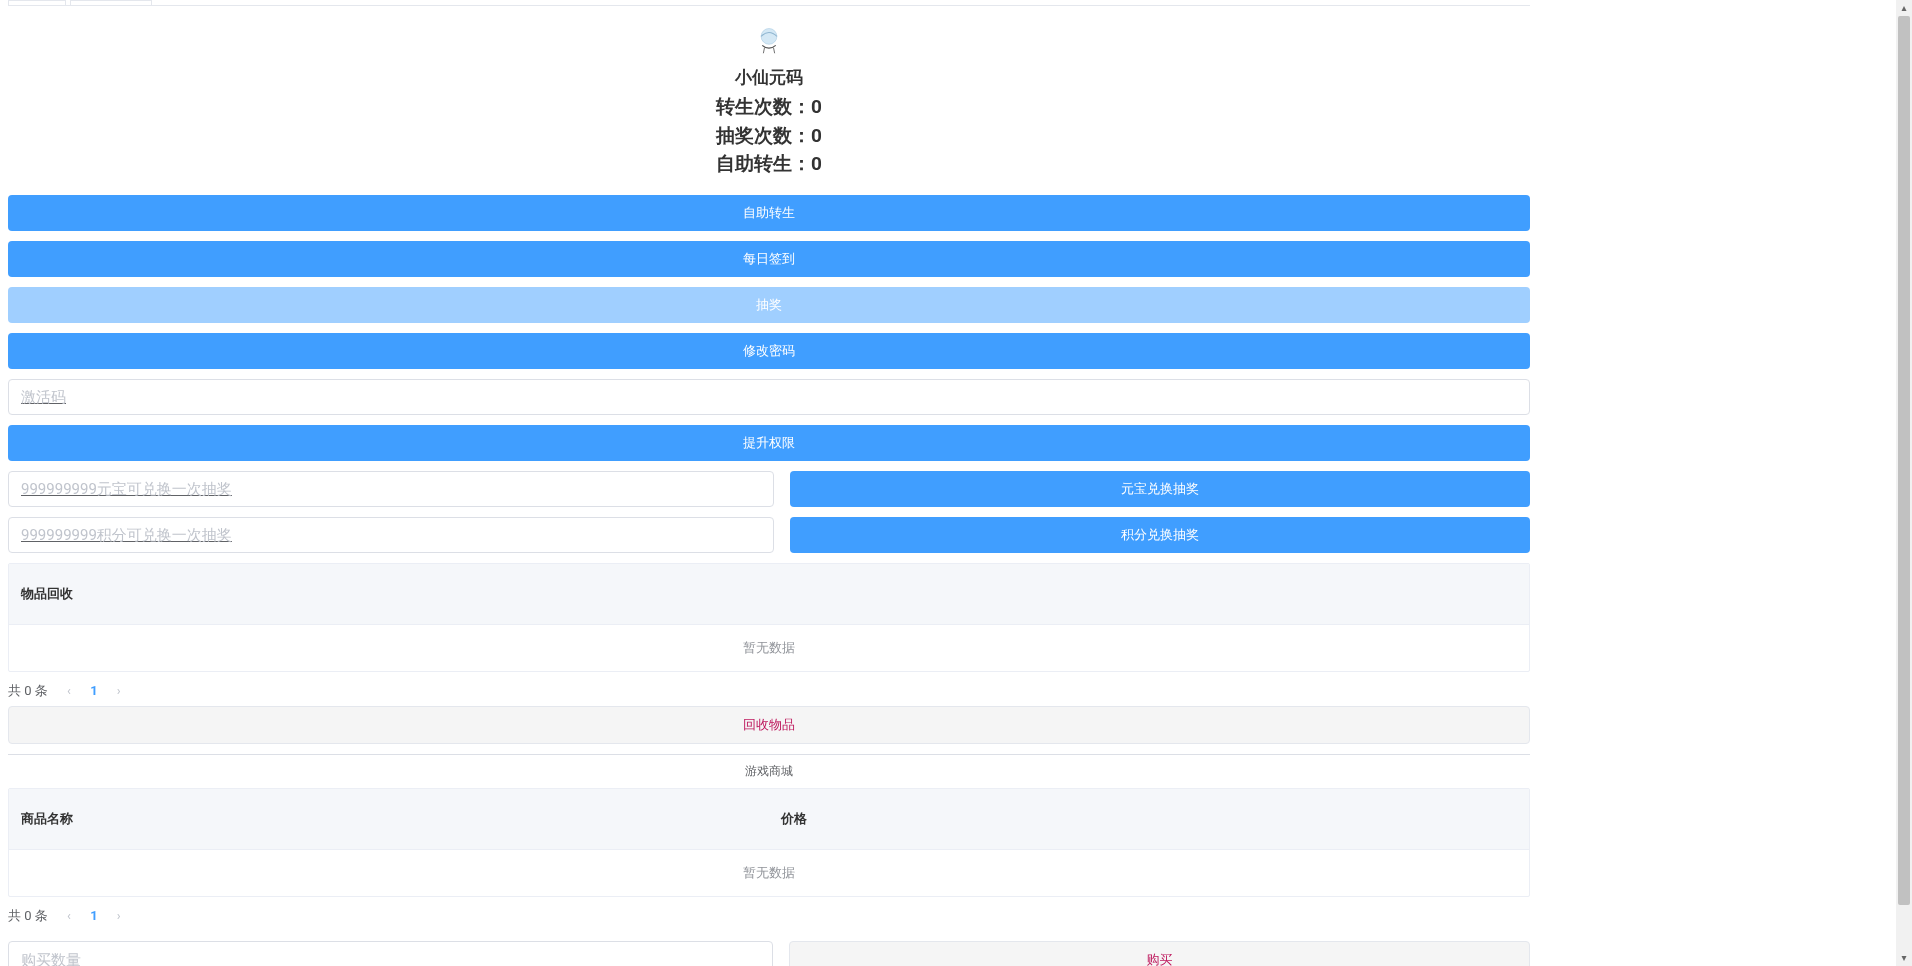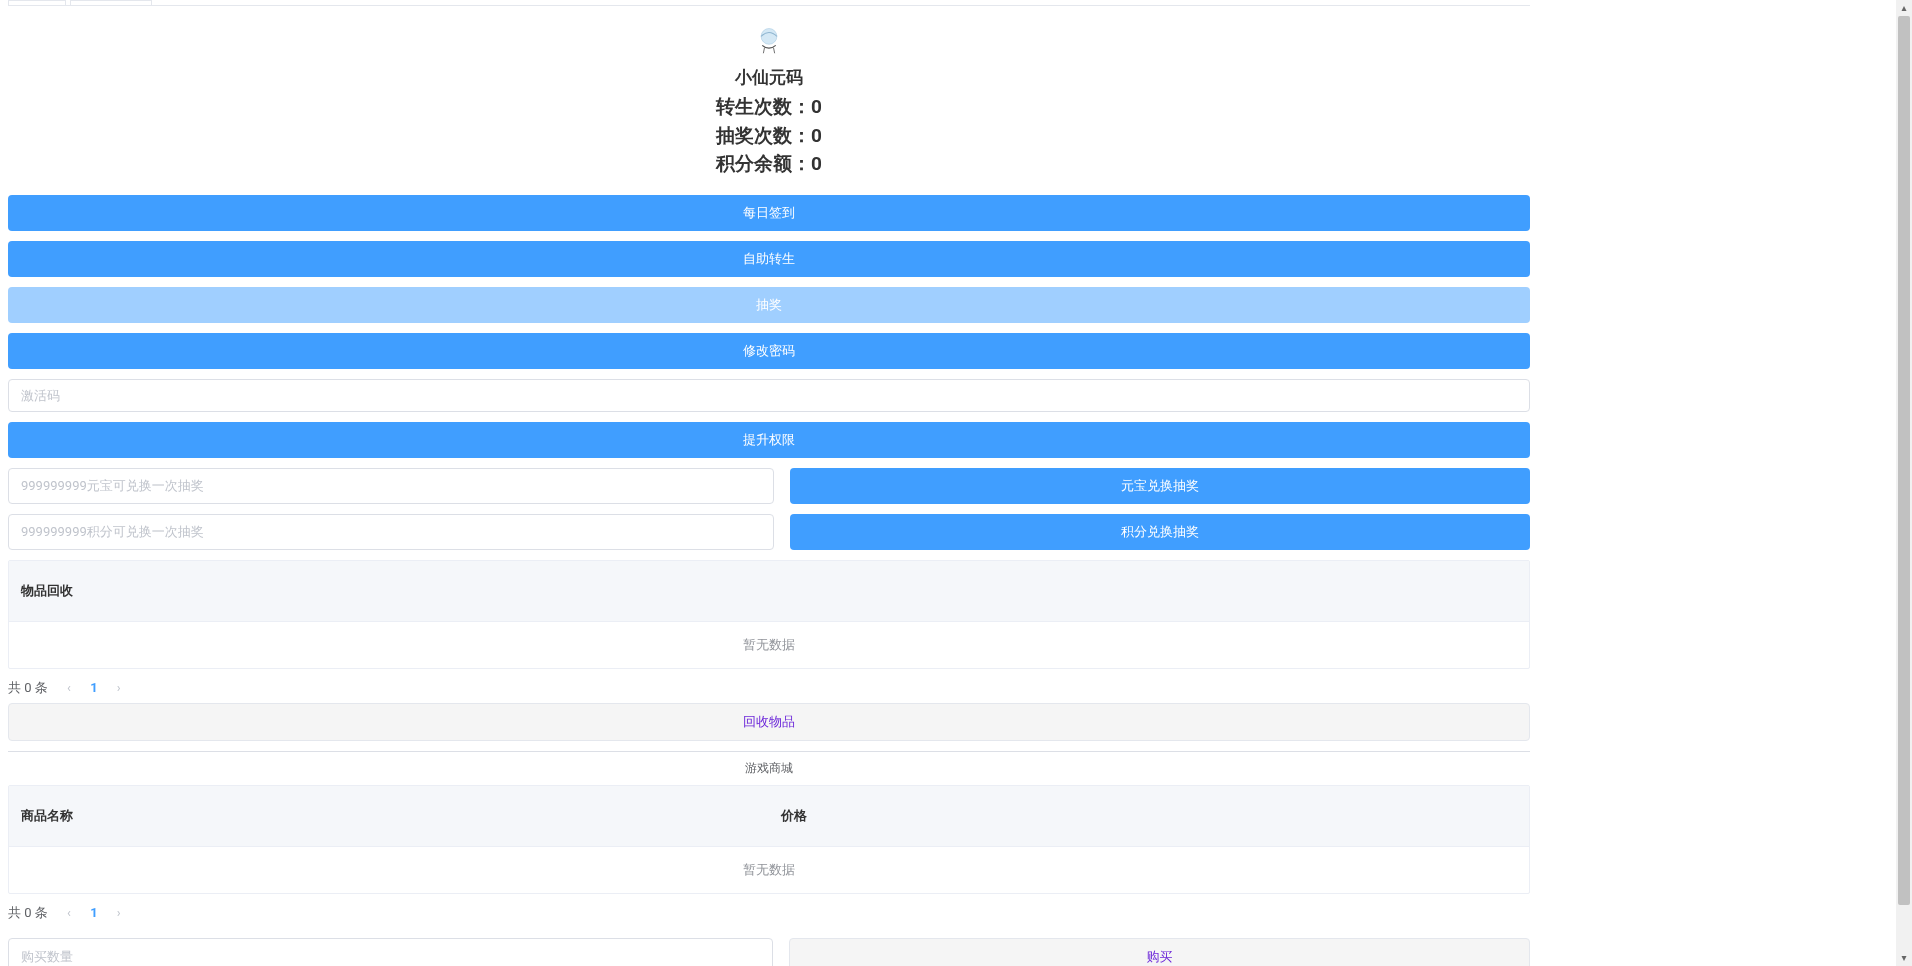--- a/index.html
+++ b/index.html
@@ -68,34 +68,35 @@
       color: #fff;
       font-size: 13px;
       text-align: center;
       cursor: pointer;
       font-family: inherit;
     }
     .btn-primary { background: #409eff; }
     .btn-disabled { background: #a0cfff; cursor: not-allowed; }
     .btn-default-disabled {
       background: #f5f5f5;
-      color: #6d28d9;
+      color: #be185d;
       border: 1px solid #e4e7ed;
       cursor: not-allowed;
     }
     .input {
       display: block;
       width: 100%;
       padding: 8px 12px;
       border: 1px solid #dcdfe6;
       border-radius: 4px;
-      font-size: 13px;
+      font-size: 15px;
       color: #606266;
       margin: 10px 0;
       font-family: inherit;
+      text-decoration: underline;
     }
     .input::placeholder { color: #c0c4cc; }
     .row-2 {
       display: flex;
       gap: 16px;
       margin: 10px 0;
     }
     .row-2 .input { flex: 1; margin: 0; }
     .row-2 .btn { flex: 1; margin: 0; }
     .table {
@@ -201,26 +202,26 @@
       </svg>
     </div>
     <div class="username">小仙元码</div>
     <div class="stats-row">
       <span>转生次数：</span><span>0</span>
     </div>
     <div class="stats-row">
       <span>抽奖次数：</span><span>0</span>
     </div>
     <div class="stats-row">
-      <span>积分余额：</span><span>0</span>
-    </div>
-  </div>
-
+      <span>自助转生：</span><span>0</span>
+    </div>
+  </div>
+
+  <button class="btn btn-primary">自助转生</button>
   <button class="btn btn-primary">每日签到</button>
-  <button class="btn btn-primary">自助转生</button>
   <button class="btn btn-disabled">抽奖</button>
   <button class="btn btn-primary">修改密码</button>
 
   <input class="input" type="text" placeholder="激活码" style="">
 
   <button class="btn btn-primary">提升权限</button>
 
   <div class="row-2">
     <input class="input" type="text" placeholder="999999999元宝可兑换一次抽奖" style="">
     <button class="btn btn-primary">元宝兑换抽奖</button>

